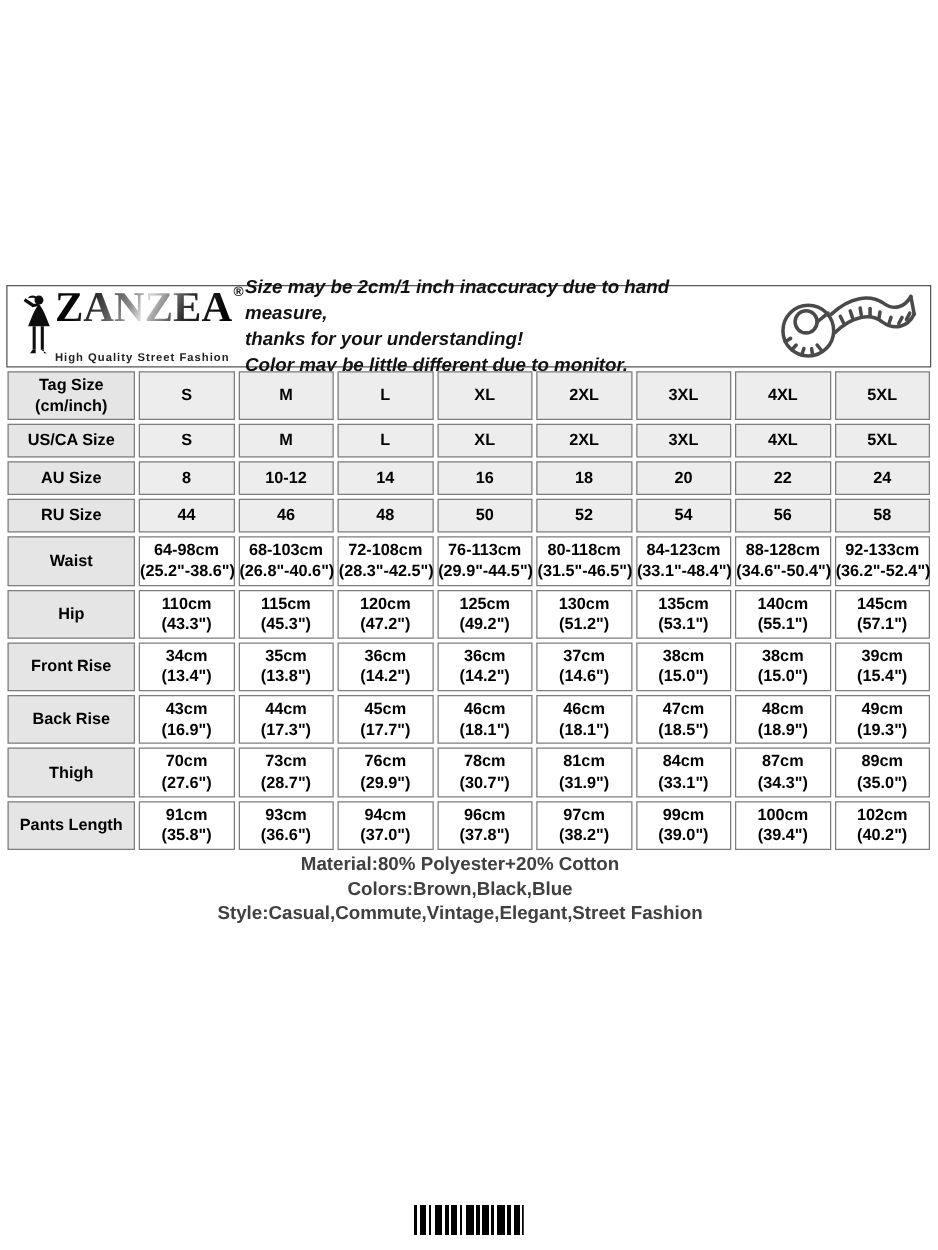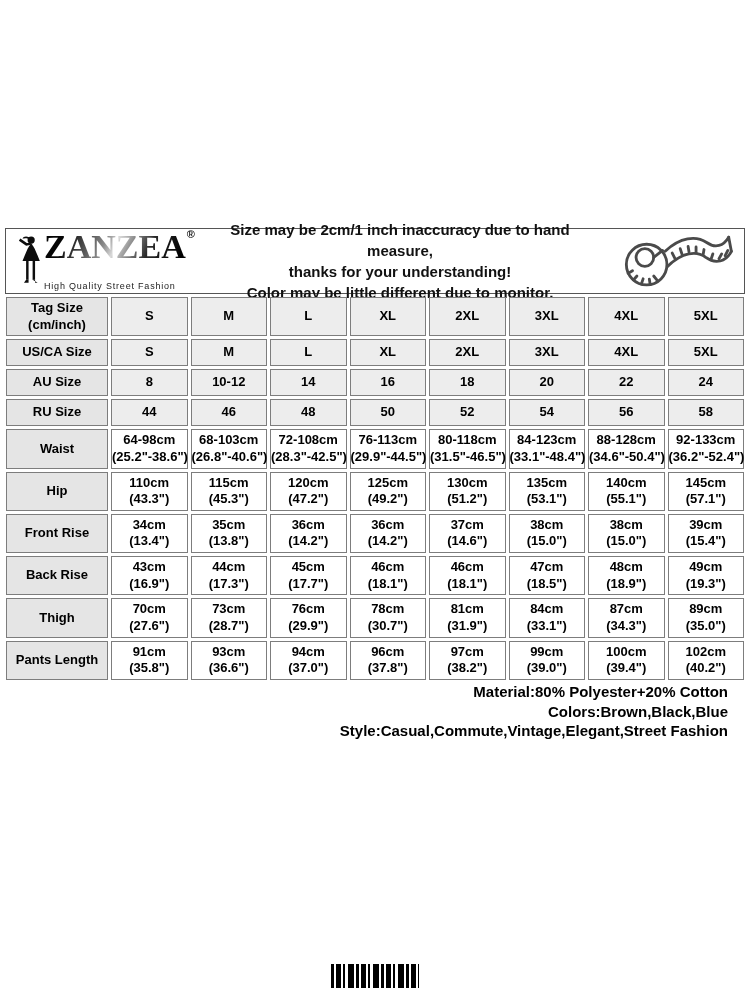--- a/index.html
+++ b/index.html
@@ -17,23 +17,23 @@
   .logo-figure { width:26px; height:58px; margin-right:2px; flex:none; }
   .logo-textwrap { display:flex; flex-direction:column; line-height:1;gap:17px; }
   .logo-wordrow { display:flex; align-items:flex-start; }
   .logo-word {
     font-family:"Liberation Serif", serif; font-weight:bold; font-size:34px;
     letter-spacing:0px; line-height:0.95;
     background:linear-gradient(115deg,#050505 15%,#8a8a8a 42%,#d9d9d9 50%,#2a2a2a 72%,#000 95%);
     -webkit-background-clip:text; background-clip:text; color:transparent;
   }
   .logo-reg { font-size:11px; font-weight:bold; color:#111; margin-left:1px; margin-top:-2px; }
-  .logo-tagline { font-size:9px; letter-spacing:0.8px; color:#222; margin-top:2px; font-weight:normal; }
-
-  .notice-block { flex:1; text-align:center; font-weight:bold; font-size:15px; line-height:21px; color:#111; }
+  .logo-tagline { font-size:9px; letter-spacing:0.8px; color:#222; margin-top:2px; font-weight:bold; }
+
+  .notice-block { flex:1; font-weight:bold; font-size:15px; line-height:21px; color:#111;font-style:italic; }
 
   .tape-block { width:140px; display:flex; justify-content:center; align-items:center; flex:none; }
 
   
   .size-table {
     position:absolute; top:294px; left:3px; width:744px;
     border-collapse:separate; border-spacing:3px;
     table-layout:fixed;
   }
   .size-table td {
@@ -42,21 +42,21 @@
     white-space:pre-line; padding:2px 0; background:#fff;
   }
   .size-table td.label-cell { background:#e5e5e5; width:100px; }
   .size-table td.shaded { background:#ededed; }
   .size-table tr.single td { height:21px;margin-left:21px; }
   .size-table tr.double td { height:33px; }
 
   
   .details {
     position:absolute; top:682px; left:8px; width:720px;
-    font-weight:bold; font-size:15px; line-height:19.5px; color:#000000; text-align:right;
+    font-weight:bold; font-size:15px; line-height:19.5px; color:#404040; text-align:center;
   }
 
   
   .barcode {
     position:absolute; left:50%; transform:translateX(-50%); bottom:12px;
     width:88px; height:24px;
     background:repeating-linear-gradient(90deg,
       #000 0 3px, #fff 3px 5px, #000 5px 10px, #fff 10px 12px,
       #000 12px 14px, #fff 14px 17px, #000 17px 23px, #fff 23px 25px);
   }

